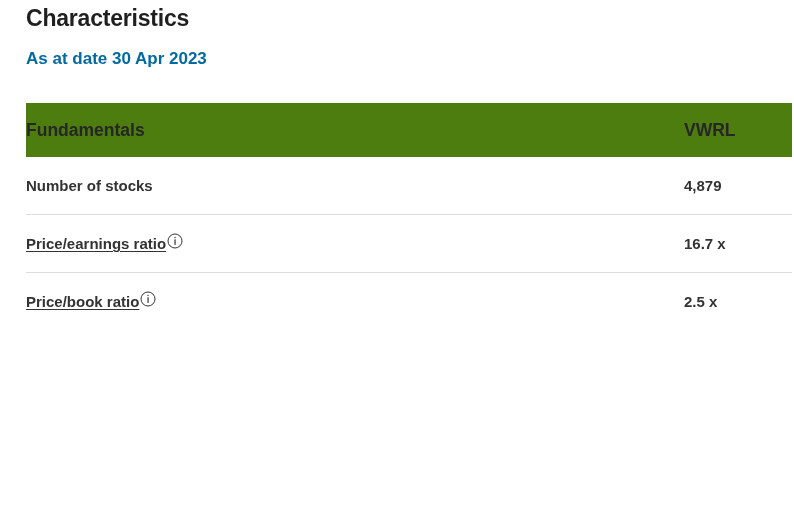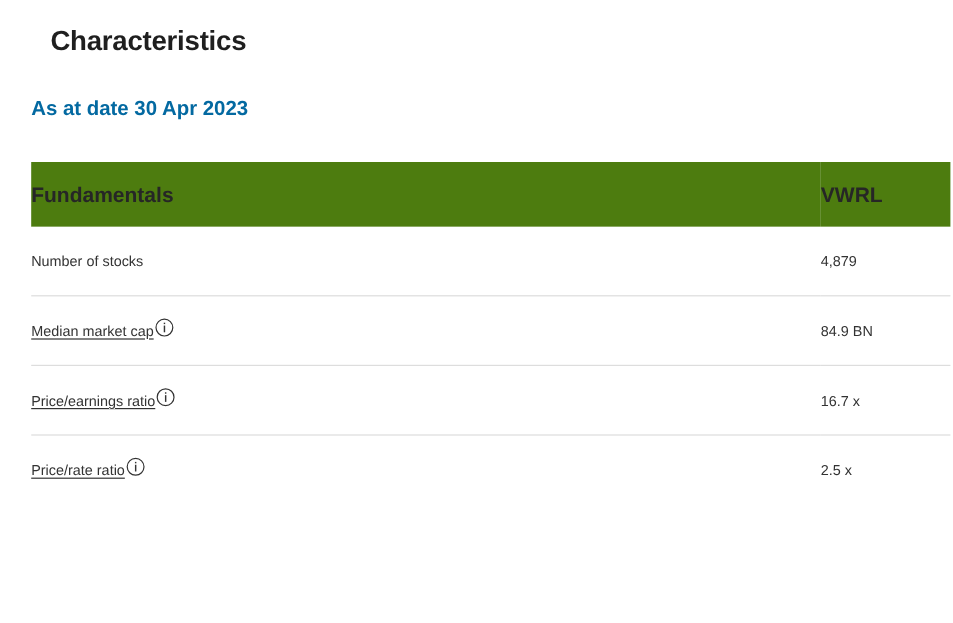--- a/index.html
+++ b/index.html
@@ -19,21 +19,21 @@
   .page {
     position: relative;
     width: 794px;
     height: 519px;
     box-sizing: border-box;
     padding-left: 26px;
     padding-right: 2px;
   }
 
   .page-title {
-    margin: 16px;
+    margin: 0;
     padding-top: 4px;
     font-size: 23px;
     font-weight: bold;
     letter-spacing: -0.2px;
     color: #1f1f1f;
     line-height: 28px;
   }
 
   .as-at-date {
     margin: 0;
@@ -62,22 +62,22 @@
     vertical-align: middle;
     border: none;
   }
 
   th.col-label { padding-left: 14px; width: 658px; }
   th.col-value { padding-left: 11px; width: 108px; }
 
   .char-table tbody td {
     height: 57px;
     padding: 0;
-    font-size: 12px;
-    font-weight: normal;
+    font-size: 15px;
+    font-weight: bold;
     color: #333333;
     text-align: left;
     vertical-align: middle;
     border-bottom: 1px solid #dddddd;
     background: #ffffff;
   }
 
   td.col-label { padding-left: 14px; }
   td.col-value { padding-left: 11px; }
 
@@ -135,47 +135,34 @@
     </thead>
     <tbody id="table-body">
     <tr>
           <td class="col-label"><span class="term">
               <span class="term-text">Number of stocks</span>
             </span></td>
           <td class="col-value">4,879</td>
         </tr>
         <tr>
           <td class="col-label"><span class="term has-info">
-              <span class="term-text">Median market cap</span>
-              <span class="info-icon">
-                <svg width="16" height="16" viewBox="0 0 16 16">
-                  <circle cx="8" cy="8" r="7" fill="none" stroke="#333333" stroke-width="1"></circle>
-                  <rect x="7.45" y="3.9" width="1.2" height="1.2" fill="#333333"></rect>
-                  <rect x="7.45" y="6.3" width="1.2" height="5.6" fill="#333333"></rect>
-                </svg>
-              </span>
-            </span></td>
-          <td class="col-value">84.9 BN</td>
-        </tr>
-        <tr>
-          <td class="col-label"><span class="term has-info">
               <span class="term-text">Price/earnings ratio</span>
               <span class="info-icon">
                 <svg width="16" height="16" viewBox="0 0 16 16">
                   <circle cx="8" cy="8" r="7" fill="none" stroke="#333333" stroke-width="1"></circle>
                   <rect x="7.45" y="3.9" width="1.2" height="1.2" fill="#333333"></rect>
                   <rect x="7.45" y="6.3" width="1.2" height="5.6" fill="#333333"></rect>
                 </svg>
               </span>
             </span></td>
           <td class="col-value">16.7 x</td>
         </tr>
         <tr>
           <td class="col-label"><span class="term has-info">
-              <span class="term-text">Price/rate ratio</span>
+              <span class="term-text">Price/book ratio</span>
               <span class="info-icon">
                 <svg width="16" height="16" viewBox="0 0 16 16">
                   <circle cx="8" cy="8" r="7" fill="none" stroke="#333333" stroke-width="1"></circle>
                   <rect x="7.45" y="3.9" width="1.2" height="1.2" fill="#333333"></rect>
                   <rect x="7.45" y="6.3" width="1.2" height="5.6" fill="#333333"></rect>
                 </svg>
               </span>
             </span></td>
           <td class="col-value">2.5 x</td>
         </tr>

